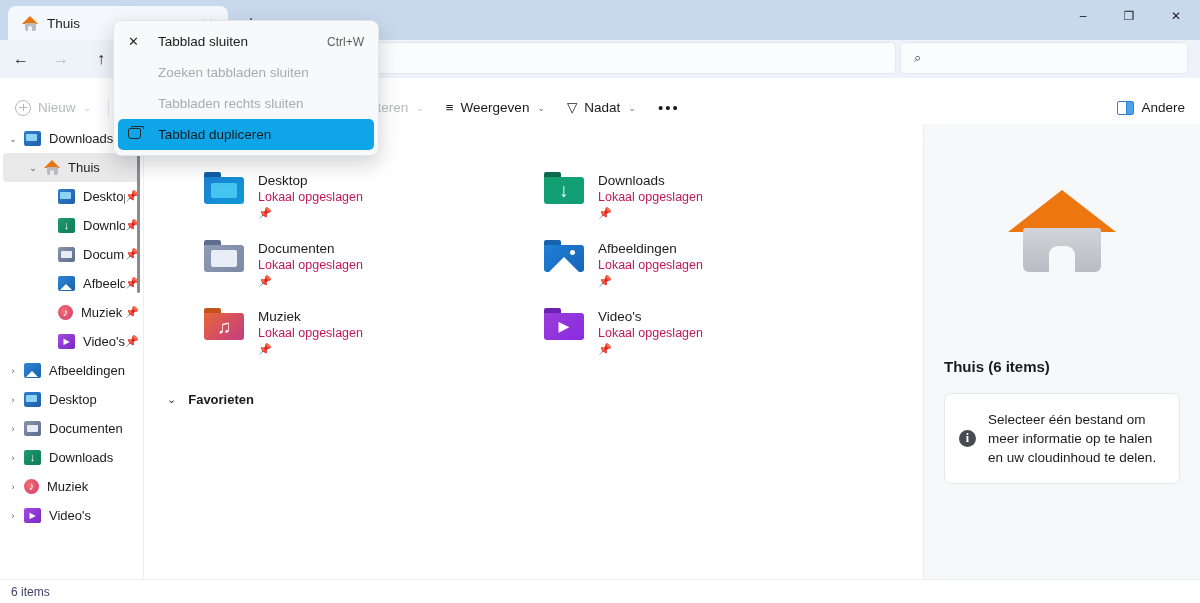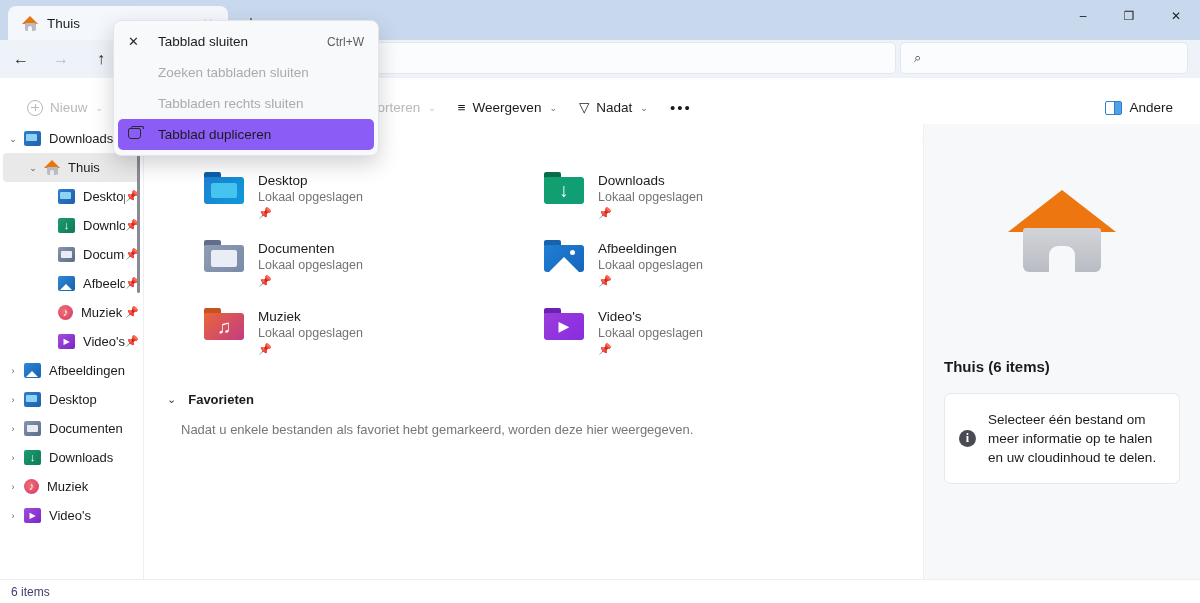--- a/index.html
+++ b/index.html
@@ -88,21 +88,21 @@
     background: #fbfcfe; border: 1px solid #e3e8ef; border-radius: 5px;
     display: flex; align-items: center; padding: 0 10px 0 13px;
   }
   .search-ph { flex: 1; font-size: 13.5px; color: #5d5d5d; }
   .search-ico { color: #3a3a3a; font-size: 13px; }
 
   
   .cmdbar {
     position: absolute; left: 0; top: 78px; width: 1200px; height: 60px;
     background: #ffffff;
-    display: flex; align-items: center; padding: 0 16px;
+    display: flex; align-items: center; padding: 0 4px;
     border-bottom: 1px solid #eceff3;
   }
   .cmd {
     display: flex; align-items: center; gap: 7px;
     height: 32px; padding: 0 9px; margin: 0 2px;
     border-radius: 5px; font-size: 13.5px; color: #1b1b1b; white-space: nowrap;
   }
   .cmd.disabled { color: #b7b9bd; }
   .cmd .chev { font-size: 9px; color: #6d6d6d; margin-left: 1px; }
   .cmd.disabled .chev { color: #c4c6ca; }
@@ -186,21 +186,21 @@
     font-size: 13px; font-weight: bold; color: #1b1b1b;
   }
   .sec-chev { font-size: 11px; font-weight: normal; color: #3a3a3a; }
   .grid {
     display: grid; grid-template-columns: 340px 340px;
     padding: 8px 0 0 55px; row-gap: 12px;
   }
   .file-item { display: flex; gap: 14px; align-items: flex-start; padding: 4px; border-radius: 5px; }
   .file-ico { width: 40px; height: 34px; flex: none; position: relative; }
   .file-name { font-size: 13.5px; color: #1b1b1b; line-height: 17px; }
-  .file-sub  { font-size: 12.5px; color: #737373; line-height: 17px; }
+  .file-sub  { font-size: 12.5px; color: #be185d; line-height: 17px; }
   .file-pin  { font-size: 11px; color: #8d8d8d; line-height: 14px; }
 
   
   .f { position: relative; width: 40px; height: 32px; }
   .f .tabtop { position: absolute; left: 0; top: 0; width: 17px; height: 6px; border-radius: 2px 2px 0 0; }
   .f .fbody  { position: absolute; left: 0; top: 5px; width: 40px; height: 27px; border-radius: 2px 3px 3px 3px; }
   .f-desktop .tabtop { background: #0f5ea8; }
   .f-desktop .fbody  { background: linear-gradient(135deg,#1e7fd4,#0d9bd8); }
   .f-desktop .fbody::after { content:""; position:absolute; left:7px; top:6px; width:26px; height:15px; background:#45c4ef; border-radius:2px; }
   .f-downloads .tabtop { background: #0c6b4c; }
@@ -271,21 +271,21 @@
     border: 1px solid #e1e4ea; border-radius: 8px;
     box-shadow: 0 8px 22px rgba(0,0,0,.18);
     padding: 5px 4px; z-index: 50;
   }
   .ctx-item {
     display: flex; align-items: center; height: 31px;
     padding: 0 10px; border-radius: 5px;
     font-size: 13.5px; color: #1b1b1b;
   }
   .ctx-item.disabled { color: #a9abaf; }
-  .ctx-item.hover { background: #8b5cf6; }
+  .ctx-item.hover { background: #0ea5e9; }
   .ctx-ico { width: 30px; flex: none; font-size: 13px; color: #2a2a2a; }
   .ctx-label { flex: 1; }
   .ctx-accel { font-size: 12px; color: #5e5e5e; }
   .dup-ico {
     display: inline-block; width: 13px; height: 11px;
     border: 1.3px solid #2a2a2a; border-radius: 2px 2px 3px 3px; position: relative;
   }
   .dup-ico::after {
     content: ""; position: absolute; left: 2px; top: -3px; width: 11px; height: 2px;
     border: 1.3px solid #2a2a2a; border-bottom: none; border-radius: 2px 2px 0 0;
@@ -518,21 +518,20 @@
             <div class="file-sub">Lokaal opgeslagen</div>
             <div class="file-pin">📌</div>
           </div>
         </div>
       </div>
 
     <div class="section-head" style="margin-top:24px">
       <span class="sec-chev">⌄</span>
       <span>Favorieten</span>
     </div>
-    <div class="fav-empty">Nadat u enkele bestanden als favoriet hebt gemarkeerd, worden deze hier weergegeven.</div>
   </div>
 
   <div class="detailspane">
     <div class="dp-title">Thuis (6 items)</div>
     <div class="dp-card">
       <span class="info-ico">i</span>
       <span class="dp-text">Selecteer één bestand om meer informatie op te halen en uw cloudinhoud te delen.</span>
     </div>
   </div>
   <div class="big-home">

